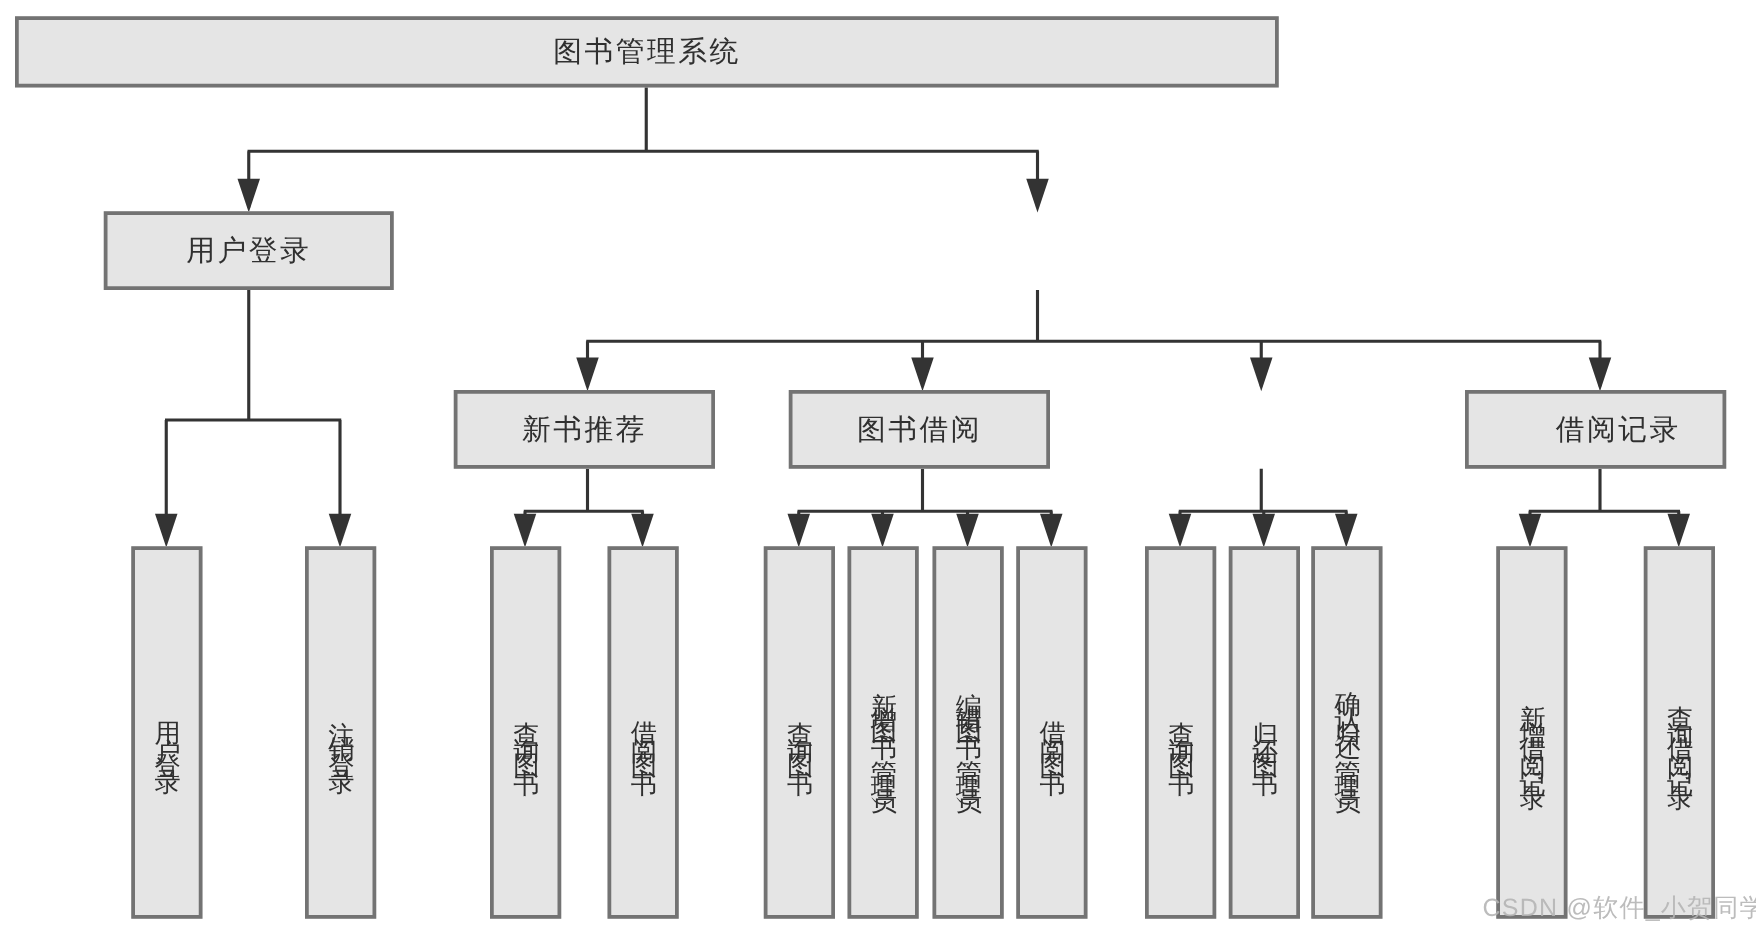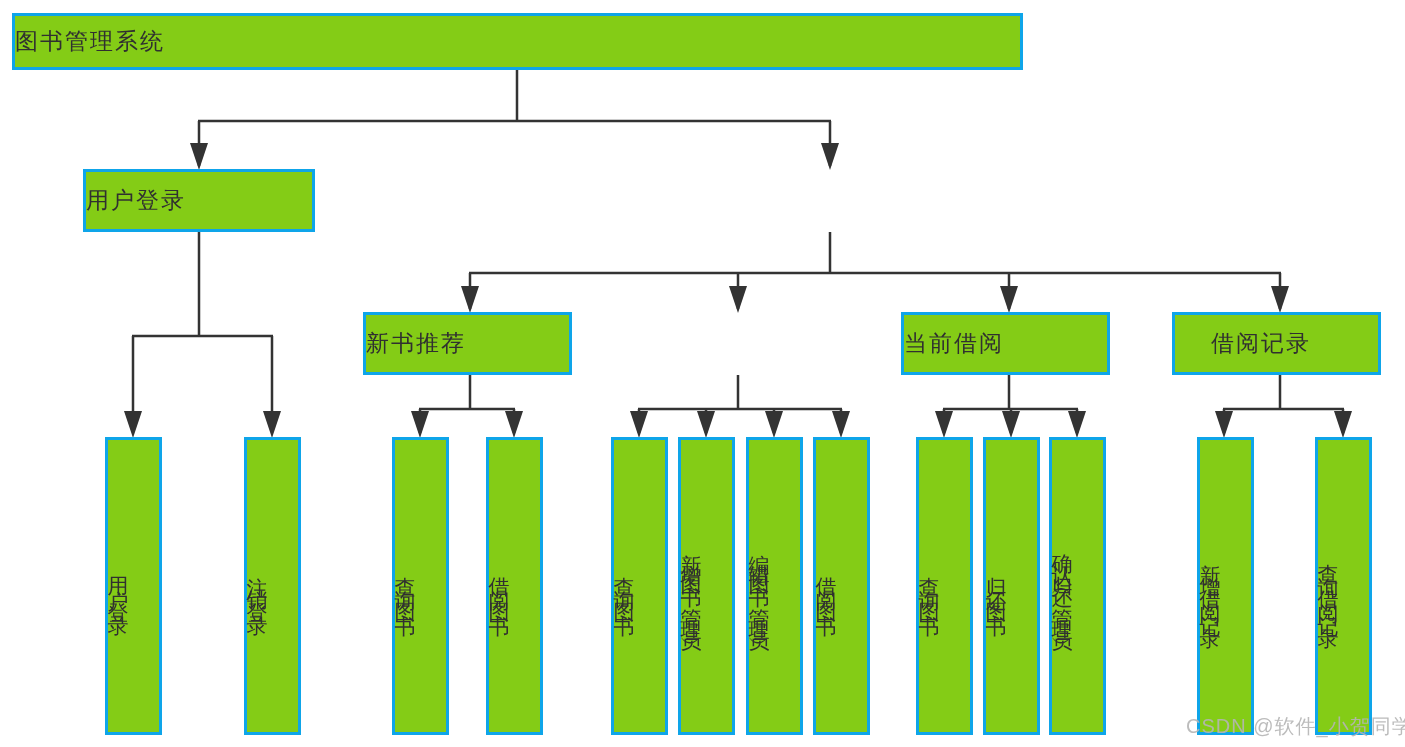--- a/index.html
+++ b/index.html
@@ -13,25 +13,25 @@
     overflow: hidden;
   }
   .wires {
     position: absolute;
     left: 0; top: 0;
     width: 1405px; height: 747px;
     z-index: 1;
   }
   .node {
     position: absolute;
-    border: 3px solid #0ea5e9;
-    background: #84cc16;
+    border: 3px solid #737373;
+    background: #e5e5e5;
     display: flex;
     align-items: center;
-    justify-content: flex-start;
+    justify-content: center;
     z-index: 2;
     color: #303030;
   }
   .node .hlabel {
     font-size: 23px;
     letter-spacing: 2px;
     line-height: 1;
     white-space: nowrap;
   }
   .root  { left: 12px;  top: 13px;  width: 1011px; height: 57px; }
@@ -108,22 +108,22 @@
     <span class="hlabel">图书管理系统</span>
   </div>
 
   <div class="node lvl2" style="left:83px;width:232px;">
     <span class="hlabel">用户登录</span>
   </div>
 
   <div class="node lvl3" style="left:363px;">
     <span class="hlabel">新书推荐</span>
   </div>
-  <div class="node lvl3" style="left:901px;">
-    <span class="hlabel">当前借阅</span>
+  <div class="node lvl3" style="left:631px;">
+    <span class="hlabel">图书借阅</span>
   </div>
   <div class="node lvl3" style="left:1172px;padding-left:36px;">
     <span class="hlabel">借阅记录</span>
   </div>
 
   <div class="node leaf" style="left:105px;">
     <span class="vlabel">用户登录</span>
   </div>
   <div class="node leaf" style="left:244px;">
     <span class="vlabel">注销登录</span>

